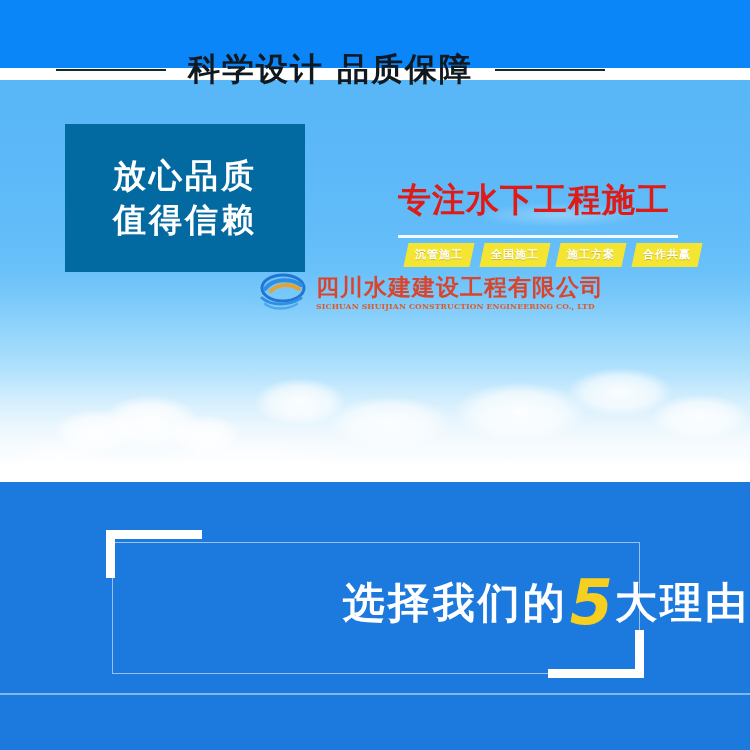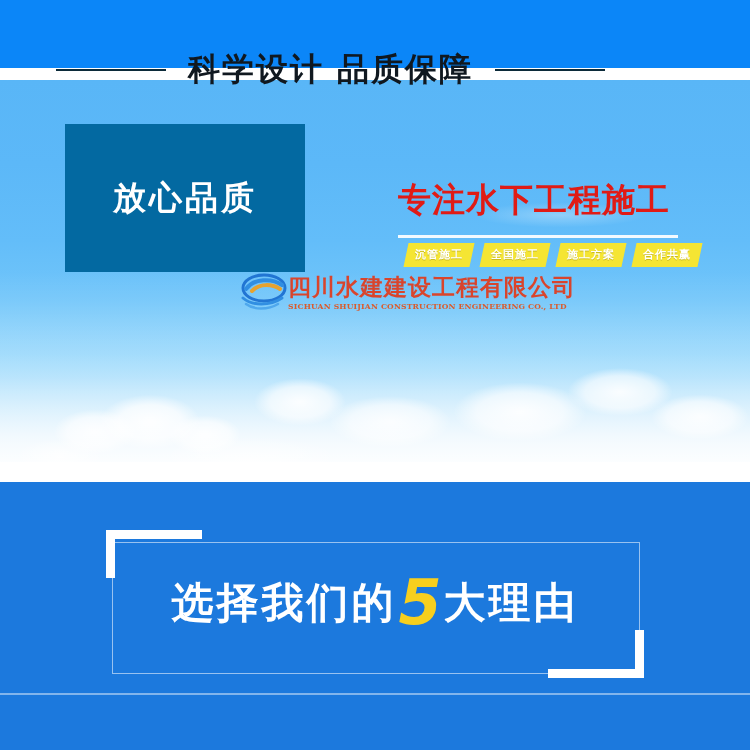--- a/index.html
+++ b/index.html
@@ -157,23 +157,24 @@
     padding: 4px 9px 5px 9px;
     transform: skewX(-12deg);
     font-family: "DejaVu Sans", "Liberation Sans", sans-serif;
     text-shadow: 0 1px 0 rgba(120,110,0,.35);
   }
   .tag span { display: inline-block; transform: skewX(12deg); }
 
   
   .watermark {
     position: absolute;
-    left: 240px; top: 272px;
+    left: 259px; top: 272px;
     display: flex;
     align-items: center;
+    gap: 9px;
     opacity: .92;
   }
   .wm-logo { width: 48px; height: 42px; flex: 0 0 auto; }
   .wm-texts { display: flex; flex-direction: column; }
   .wm-cn {
     font-size: 23px;
     font-weight: bold;
     color: #e23a1b;
     letter-spacing: 1px;
     line-height: 1.05;
@@ -224,21 +225,21 @@
     left: 548px; top: 630px;
     width: 96px; height: 48px;
     border-right: 9px solid #ffffff;
     border-bottom: 9px solid #ffffff;
     box-sizing: border-box;
   }
   .reason-title {
     position: absolute;
     left: 0; top: 575px;
     width: 750px;
-    text-align: center;
+    text-align: right;
     white-space: nowrap;
   }
   .reason-title .rt {
     font-size: 42px;
     font-weight: bold;
     color: #ffffff;
     letter-spacing: 3px;
     font-family: "DejaVu Sans", "Liberation Sans", sans-serif;
     vertical-align: middle;
   }
@@ -272,20 +273,21 @@
 </div>
 
 <div class="headline-row">
   <div class="headline-rule"></div>
   <div class="headline-text">科学设计  品质保障</div>
   <div class="headline-rule"></div>
 </div>
 
 <div class="quality-box">
   <div class="quality-line">放心品质</div>
+  <div class="quality-line">值得信赖</div>
 </div>
 
 <div class="slogan-wrap">
   <div class="slogan-text">专注水下工程施工</div>
   <div class="slogan-underline"></div>
 </div>
 
 <div class="tag-row">
   <div class="tag"><span>沉管施工</span></div>
   <div class="tag"><span>全国施工</span></div>

